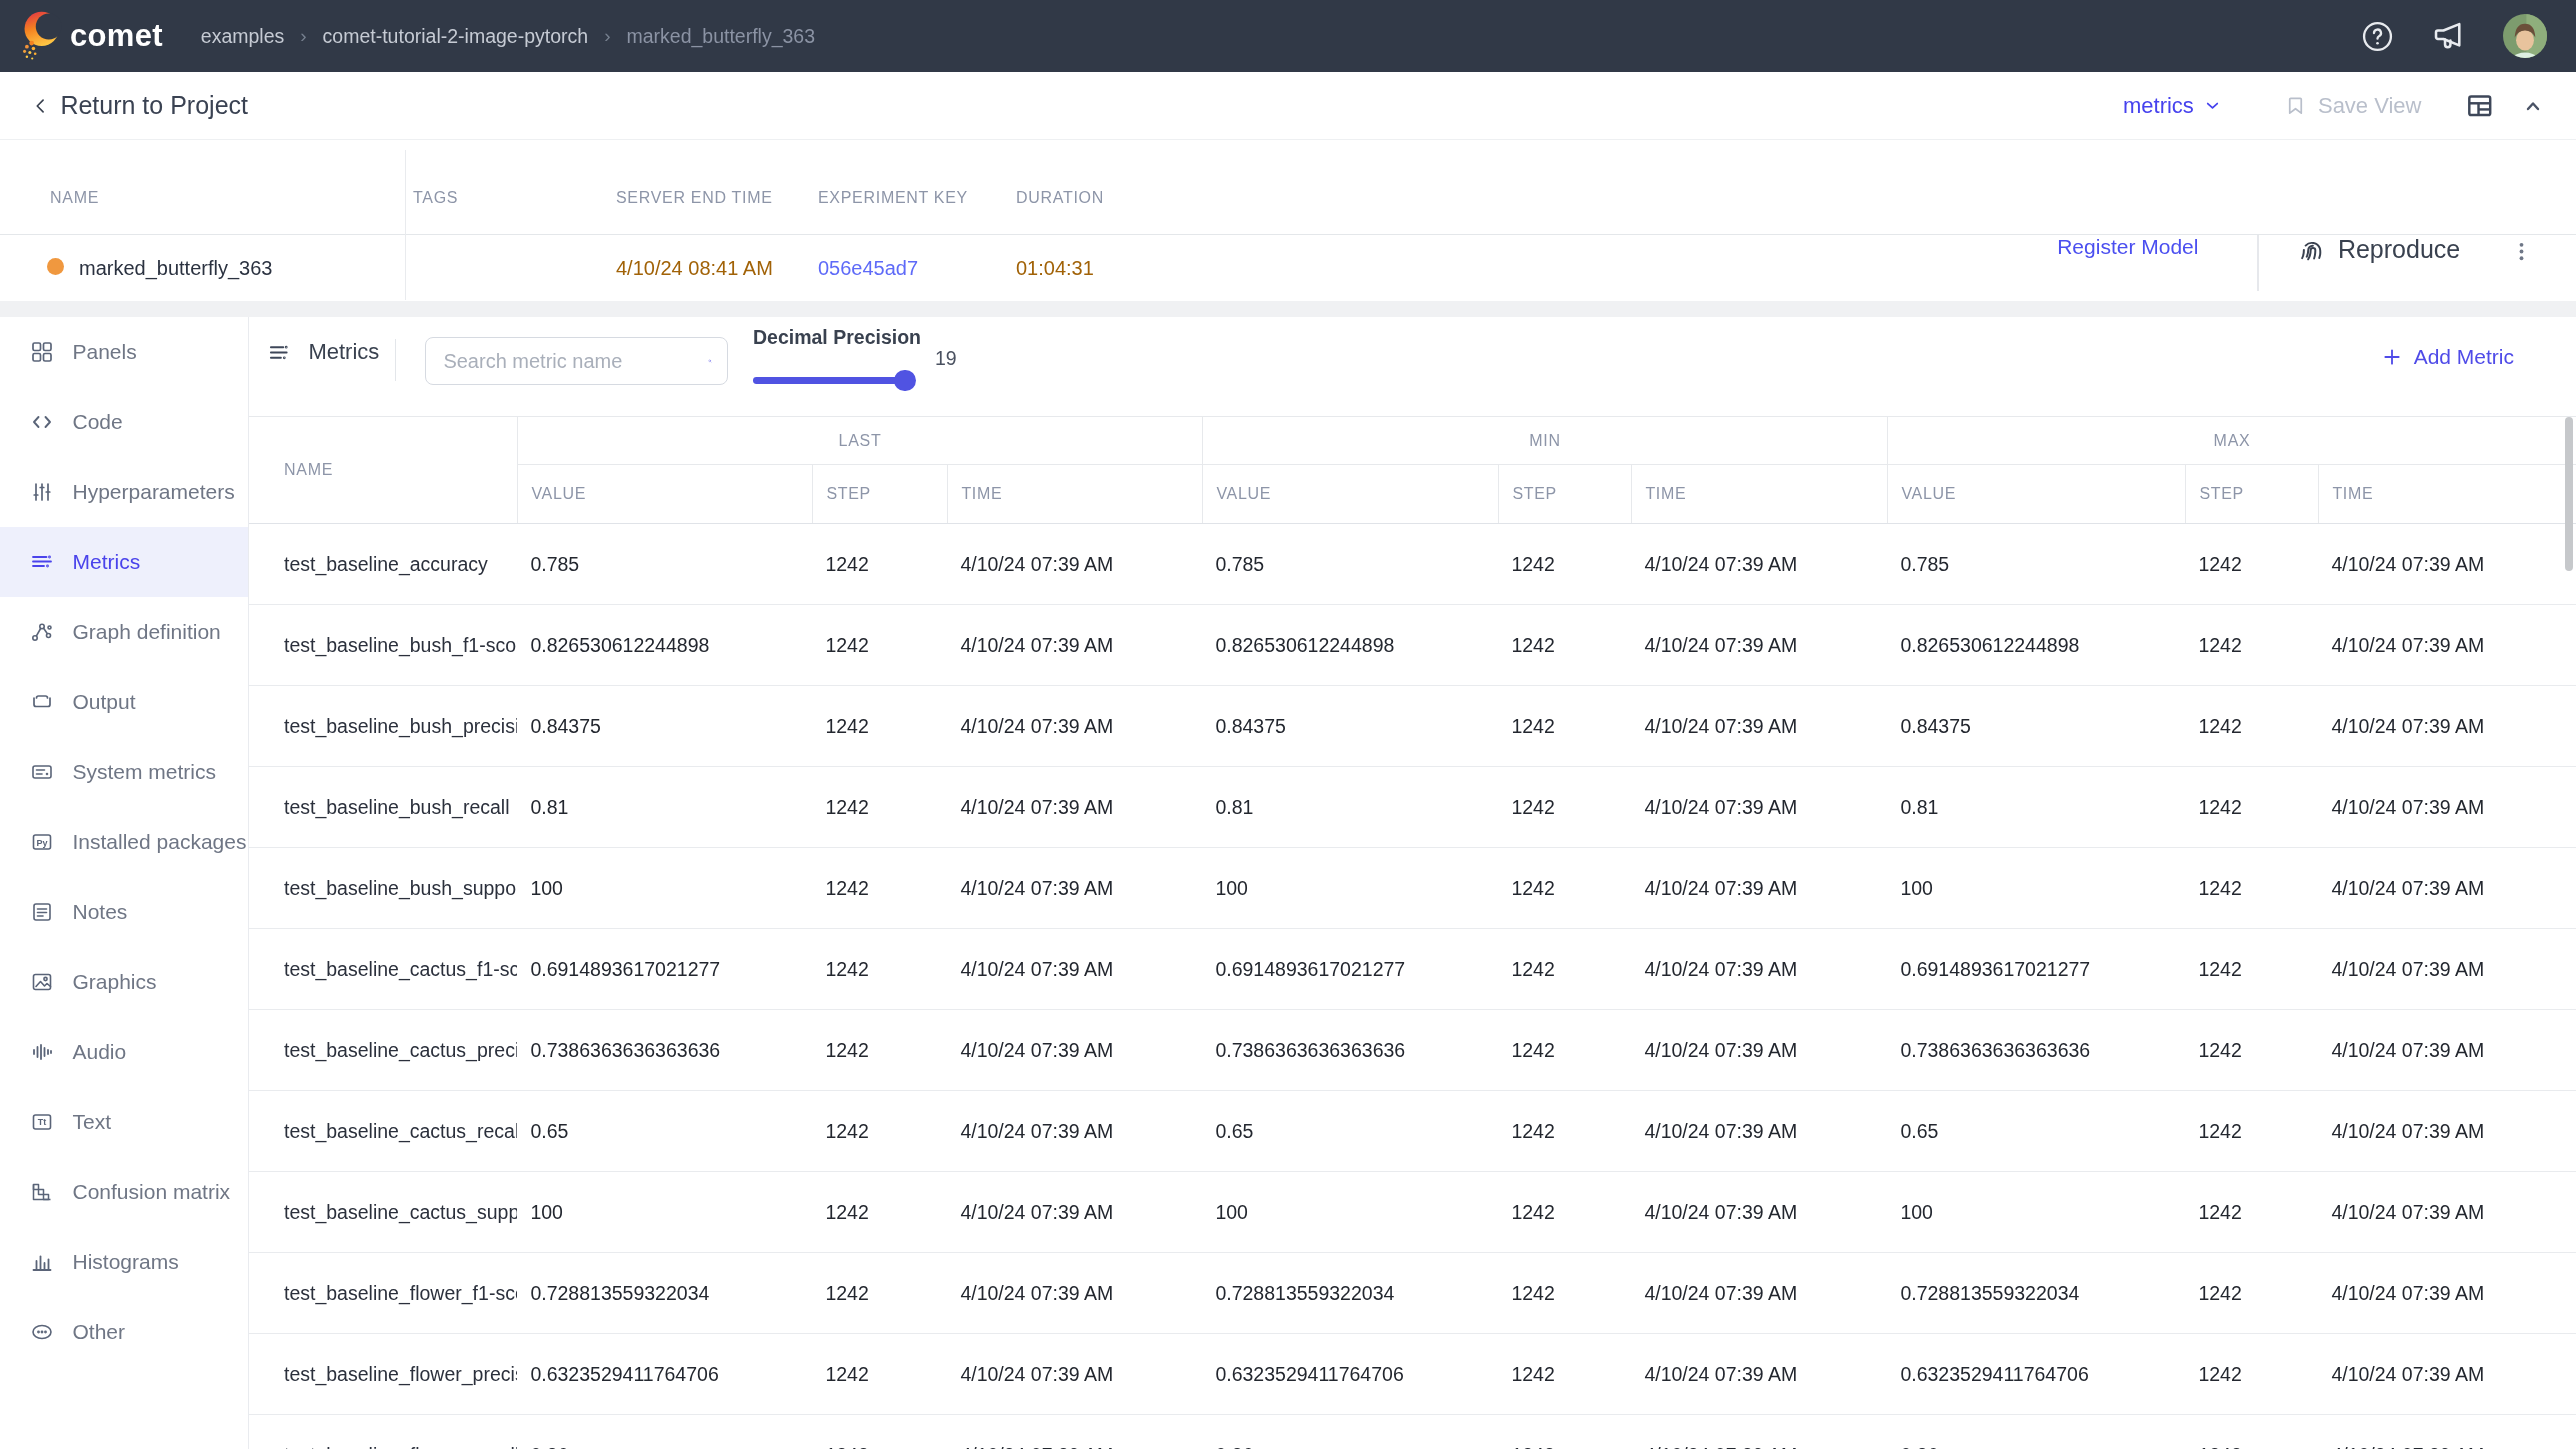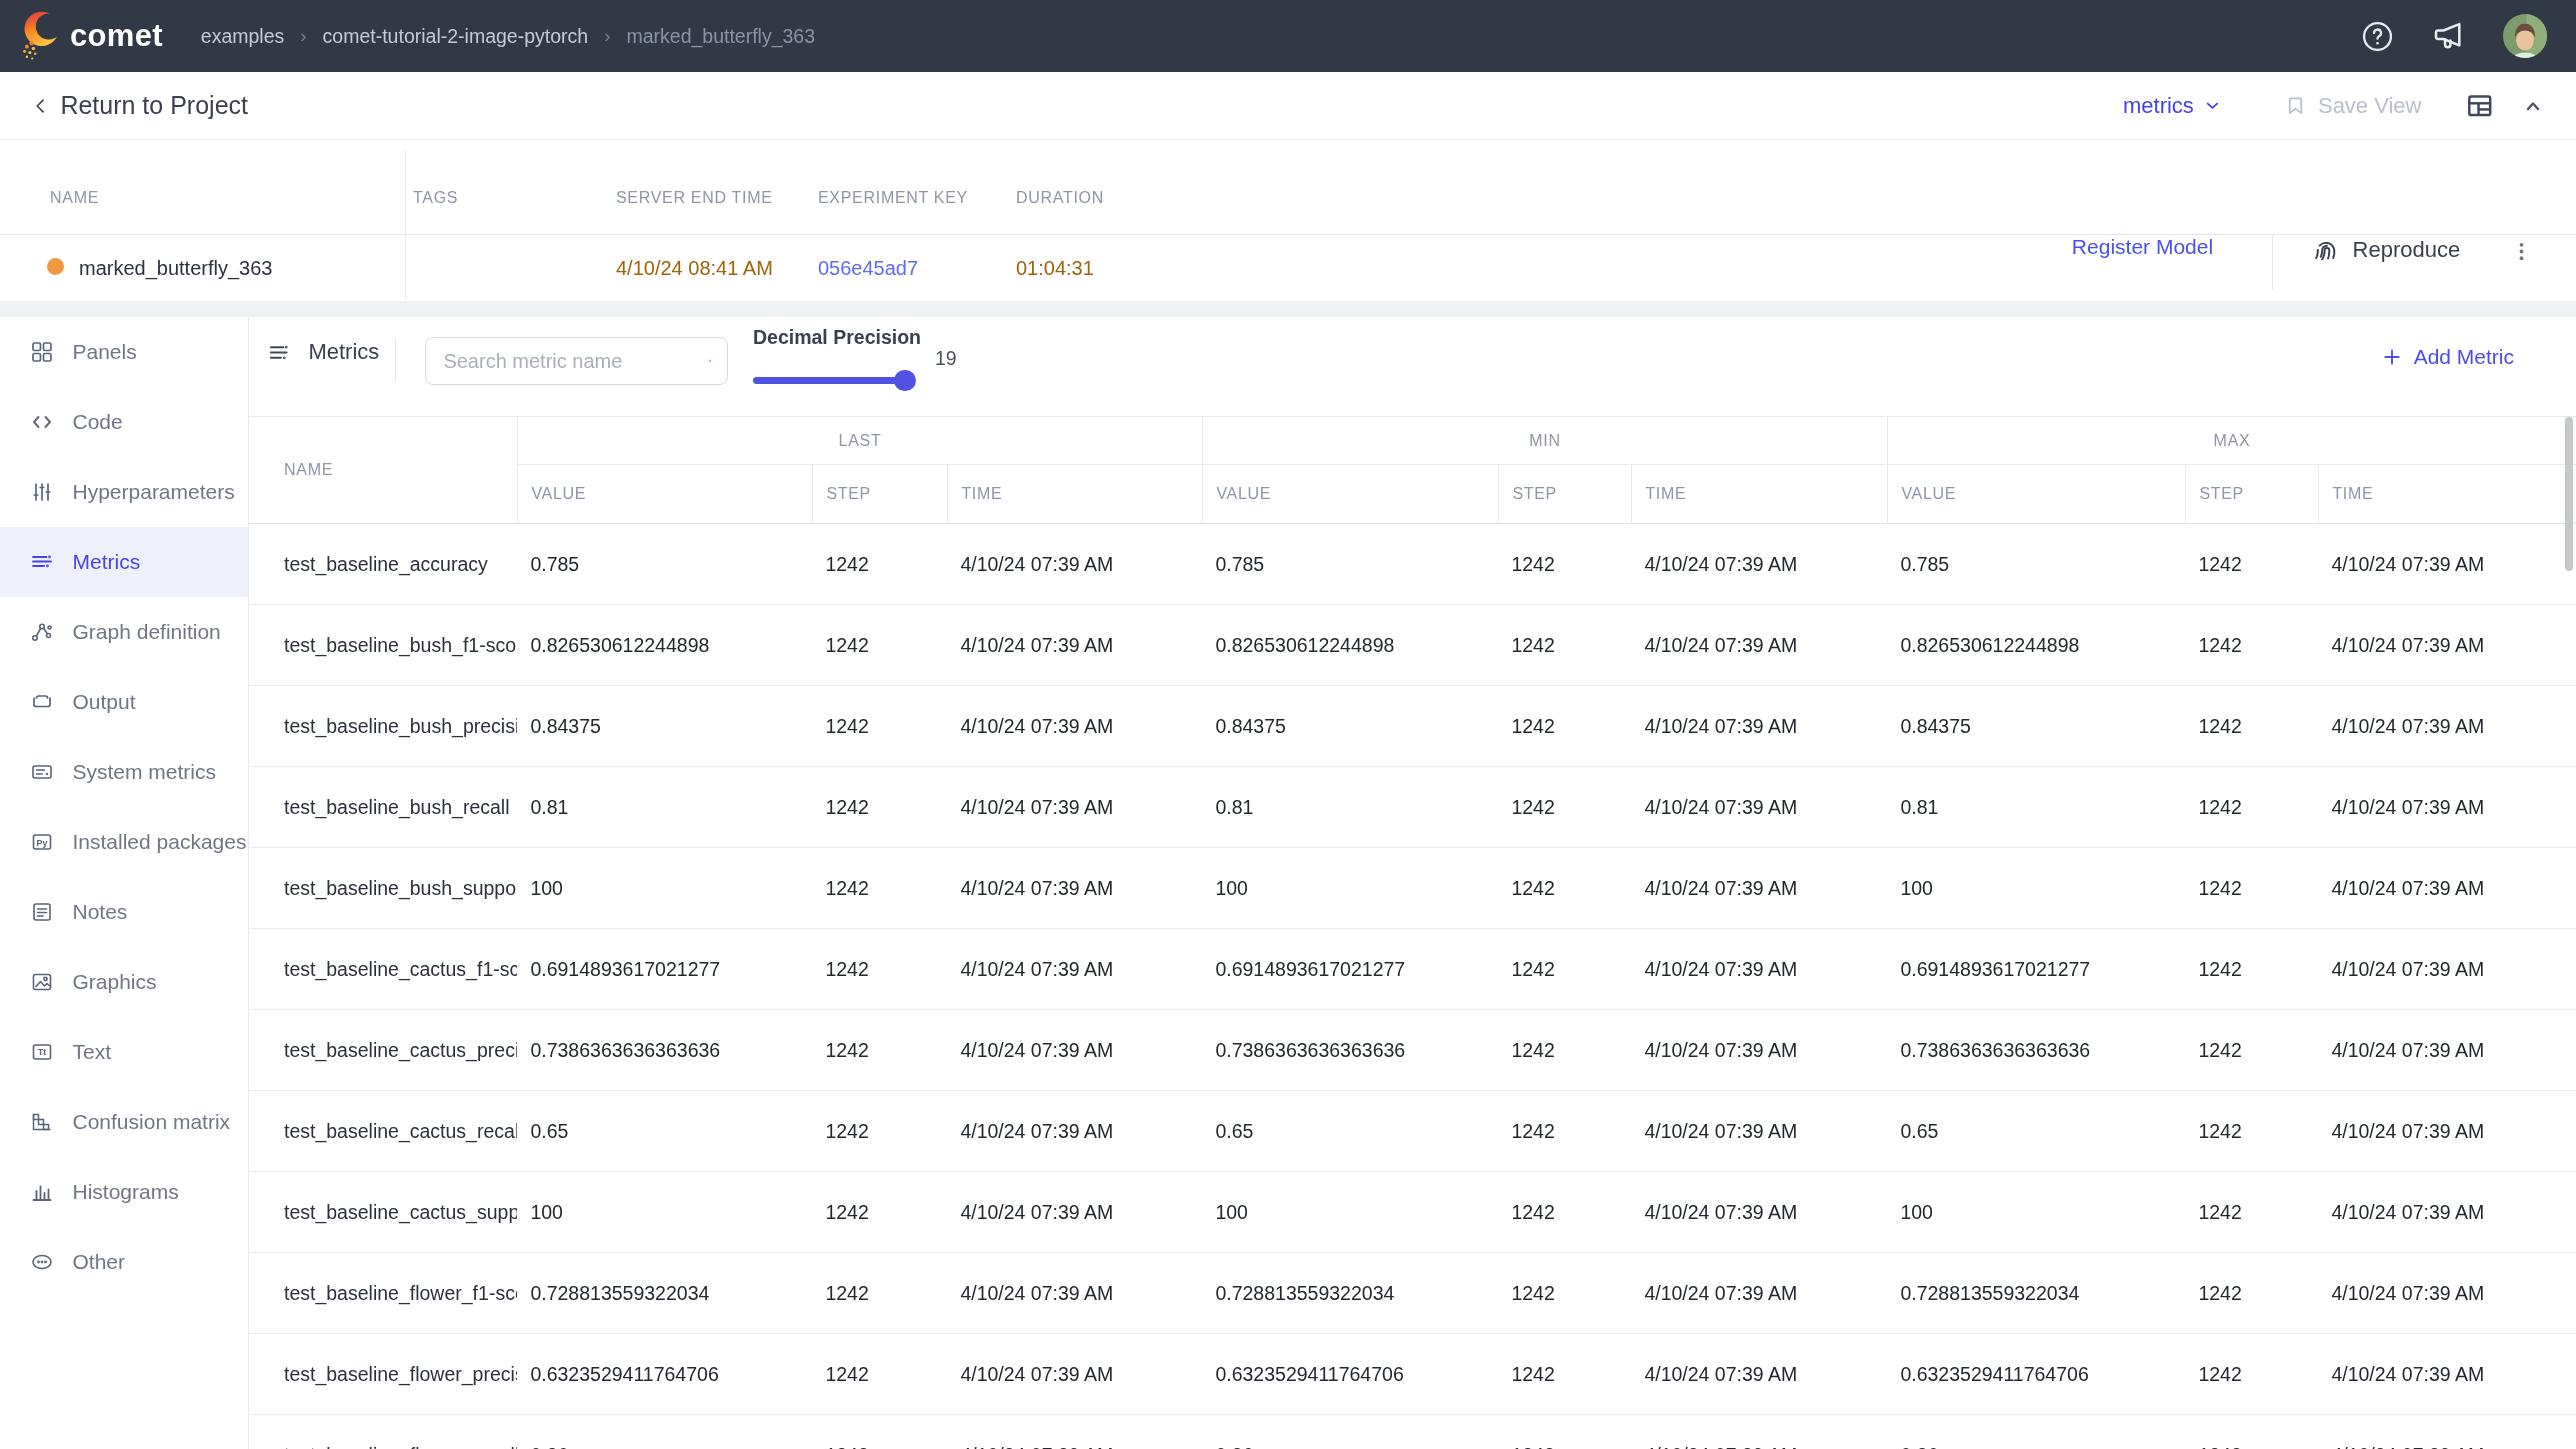--- a/index.html
+++ b/index.html
@@ -49,21 +49,21 @@
   .exp-name-divider{ position:absolute; left:405px; top:9.4px; width:1.3px; height:150px; background:#e9ebee; }
   .exp-row{ position:absolute; left:0; top:94px; width:100%; height:66px; }
   .exp-cell{ position:absolute; top:21.5px; font-size:20px; color:#a16207; }
   .exp-dot{ position:absolute; left:47px; top:23px; width:17.4px; height:17.4px; border-radius:50%; background:#f0983f; }
   .exp-name{ left:79px; color:#2b3240; cursor:pointer; }
   .exp-key{ color:#5e6af8; cursor:pointer; }
   .exp-actions{ position:absolute; right:0; top:0; height:66px; display:flex; align-items:flex-start; }
   .register-link{ font-size:21px; color:#4b4ff0; font-weight:500; cursor:pointer; }
   .action-divider{ width:1.3px; height:56px; background:#e6e8ec; margin:0 39px 0 59px; }
   .reproduce-btn{ display:flex; align-items:center; gap:10.7px; cursor:pointer; }
-  .reproduce-label{ font-size:22px; color:#39414f; font-weight:500; }
+  .reproduce-label{ font-size:25px; color:#39414f; font-weight:500; }
   .kebab{ margin:0 38px 0 44px; cursor:pointer; padding:5.4px; }
   .gray-band{ position:absolute; left:0; top:160px; width:100%; height:16px; background:#f0f1f3; }
 
   
   .main{ position:absolute; left:0; top:317px; width:2576px; height:1132px; display:flex; background:#fff; }
 
   
   .sidebar{ width:249px; border-right:1.3px solid #e9ebef; overflow:hidden; flex:none; }
   .side-item{ height:70px; display:flex; align-items:center; padding-left:29.5px; gap:19px; cursor:pointer; }
   .side-item .s-label{ font-size:21px; color:#6f7685; }
@@ -337,20 +337,31 @@
     </div>
     <div class="side-item">
       <svg width="24" height="24" viewBox="0 0 24 24" fill="none" stroke-width="1.6" stroke-linecap="round" stroke-linejoin="round">
           <rect x="3.5" y="4.5" width="17" height="15" rx="2"></rect>
           <circle cx="15.5" cy="9" r="1.6"></circle>
           <path d="M6 16.5 l4.5-5 4 4.5 2.5-2.5 3.5 3"></path>
         </svg>
       <span class="s-label">Graphics</span>
     </div>
     <div class="side-item">
+      <svg width="24" height="24" viewBox="0 0 24 24" fill="none" stroke-width="1.8" stroke-linecap="round">
+          <line x1="4" y1="10" x2="4" y2="14"></line>
+          <line x1="7.5" y1="7" x2="7.5" y2="17"></line>
+          <line x1="11" y1="5" x2="11" y2="19"></line>
+          <line x1="14.5" y1="8" x2="14.5" y2="16"></line>
+          <line x1="18" y1="10" x2="18" y2="14"></line>
+          <line x1="21" y1="11" x2="21" y2="13"></line>
+        </svg>
+      <span class="s-label">Audio</span>
+    </div>
+    <div class="side-item">
       <svg width="24" height="24" viewBox="0 0 24 24" fill="none" stroke-width="1.6">
           <rect x="3.5" y="5" width="17" height="14" rx="2"></rect>
           <text class="s-glyph" x="12" y="15.3" font-size="9" text-anchor="middle" font-family="Liberation Sans, sans-serif">Tt</text>
         </svg>
       <span class="s-label">Text</span>
     </div>
     <div class="side-item">
       <svg width="24" height="24" viewBox="0 0 24 24" fill="none" stroke-width="1.5" stroke-linejoin="round">
           <path d="M3.5 4.5 v15 h17"></path>
           <rect x="3.5" y="4.5" width="5" height="5"></rect>

